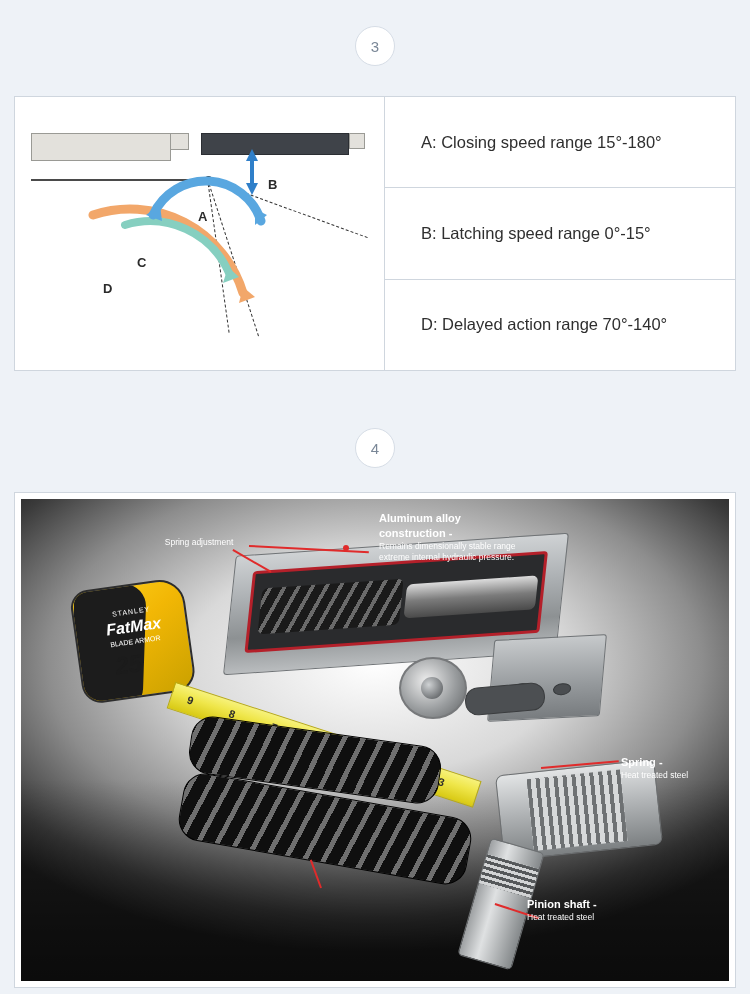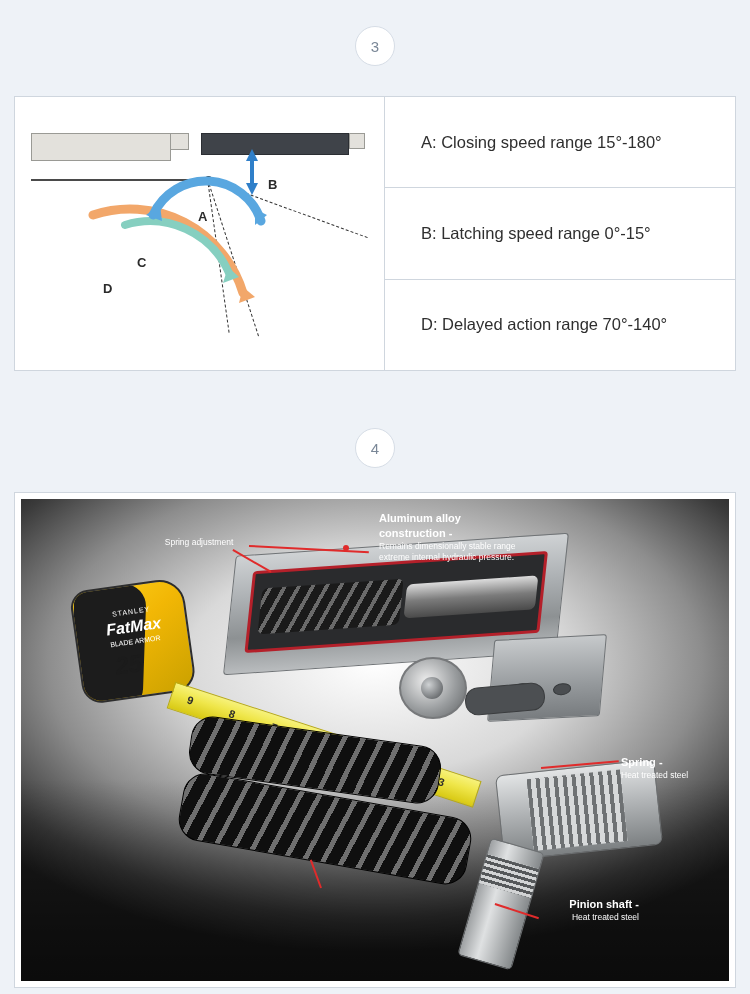--- a/index.html
+++ b/index.html
@@ -526,20 +526,20 @@
         <span>Remains dimensionally stable range</span><br>
         <span>extreme internal hydraulic pressure.</span>
       </div>
 
       <div class="callout" style="left:600px; top:256px;">
         <b>Spring -</b><br>
         <span>Heat treated steel</span>
       </div>
 
 
-      <div class="callout" style="left:478px; top:398px;text-align:right;">
+      <div class="callout" style="left:506px; top:398px;">
         <b>Pinion shaft -</b><br>
         <span>Heat treated steel</span>
       </div>
     </div>
   </div>
 
 </div>
 
 </body></html>

